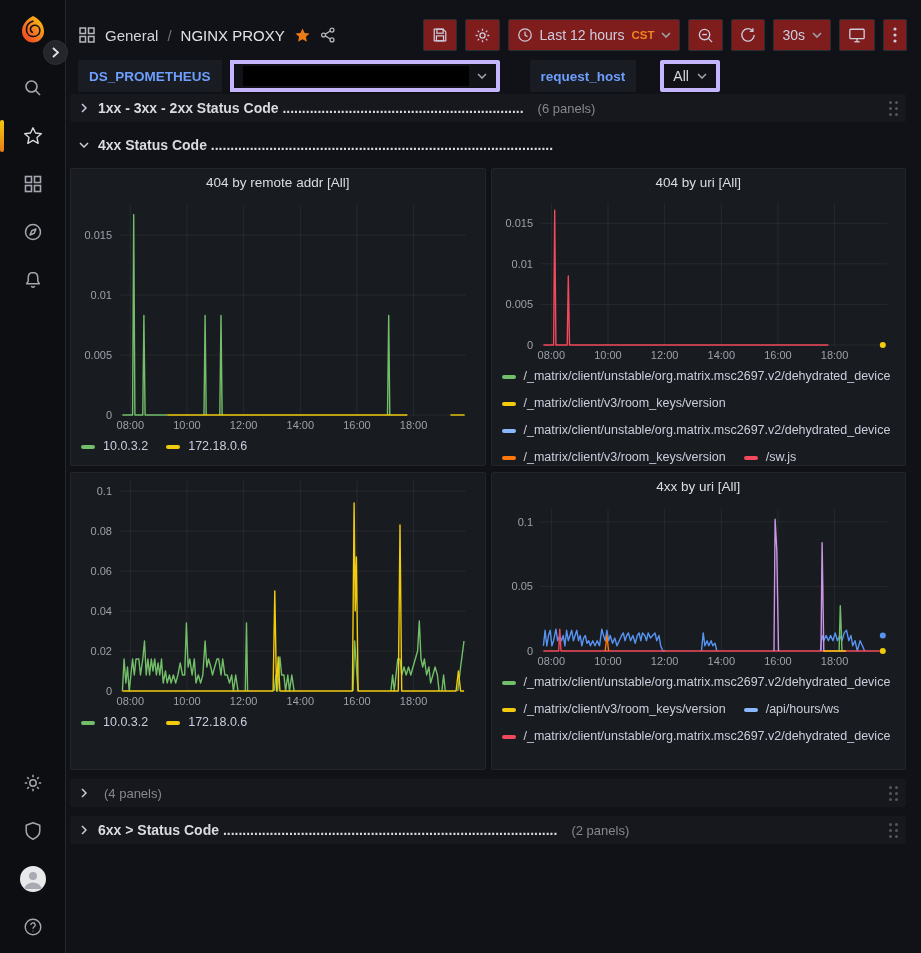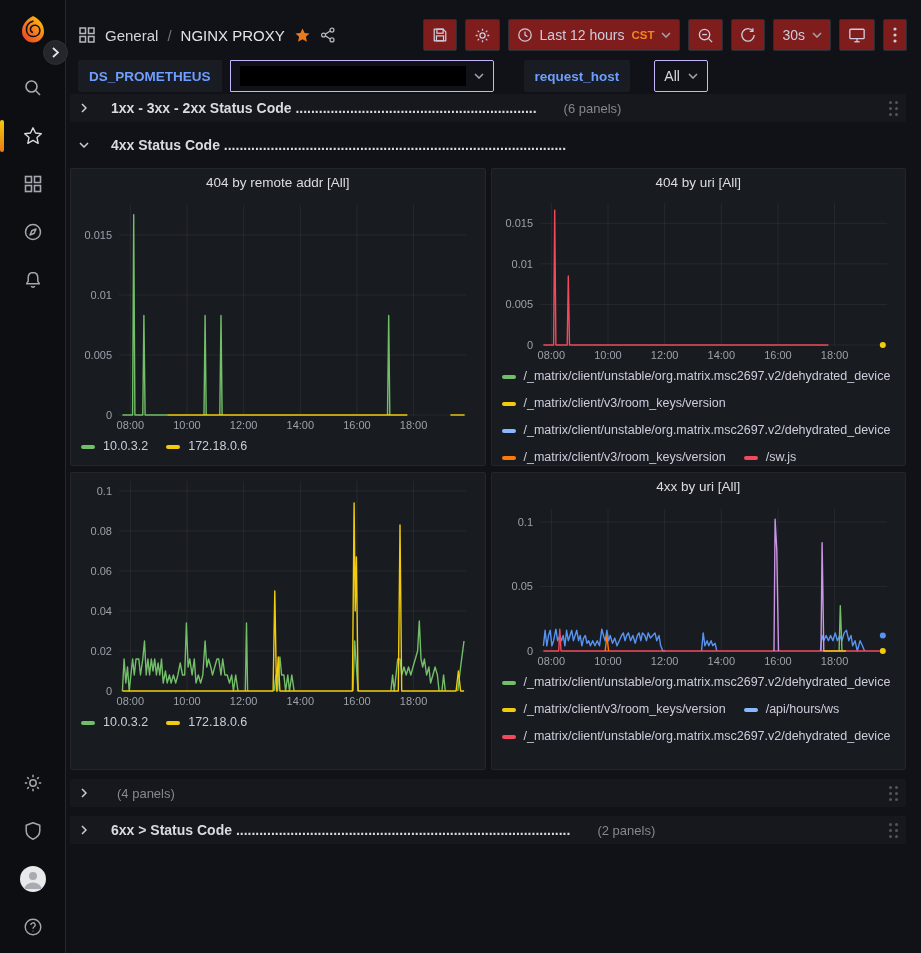--- a/index.html
+++ b/index.html
@@ -62,31 +62,31 @@
 
   
   .subnav { height: 40px; display:flex; align-items:flex-end; padding: 0 12px; gap: 8px; flex-shrink:0; }
   .var-label {
     height: 32px; display:flex; align-items:center; padding: 0 11px;
     background: #191c22; border-radius: 2px 0 0 2px;
     color: #6e9fff; font-size: 13.5px; font-weight: bold; cursor: default;
   }
   .var-select {
     height: 32px; display:flex; align-items:center; gap: 8px; padding: 0 9px;
-    border: 1px solid #c4b5fd; background: #111217; border-radius: 0 2px 2px 0;
+    border: 4px solid #c4b5fd; background: #111217; border-radius: 0 2px 2px 0;
     cursor: pointer;
   }
   .redacted { width: 226px; height: 20px; background: #000; }
   .gap14 { width: 14px; } .gap8 { width: 8px; }
   .var-value { color:#d8d9dd; font-size:14px; }
 
   
   .dash { padding: 2px 15px 0 4px; flex: 1; overflow: hidden; }
   .dash-row {
-    height: 28px; display: flex; align-items: center; gap: 21px;
+    height: 28px; display: flex; align-items: center; gap: 8px;
     padding: 0 8px; margin-bottom: 9px; border-radius: 2px; cursor: pointer;
   }
   .dash-row.collapsed { background: #17181d; }
   .dash-row .chev { color:#ccccdc; display:flex; width:12px; justify-content:center; }
   .row-title { font-size: 14px; font-weight: bold; color: #dadbe0; white-space: nowrap; overflow:hidden; }
   .row-count { font-size: 13px; color: #86888f; margin-left: 6px; white-space: nowrap; }
   .row-drag { margin-left: auto; display:grid; grid-template-columns: repeat(2, 3px); gap: 3px; cursor: grab; }
   .row-drag i { width:3px; height:3px; border-radius:50%; background:#53555c; display:block; }
 
   .grid2 {

